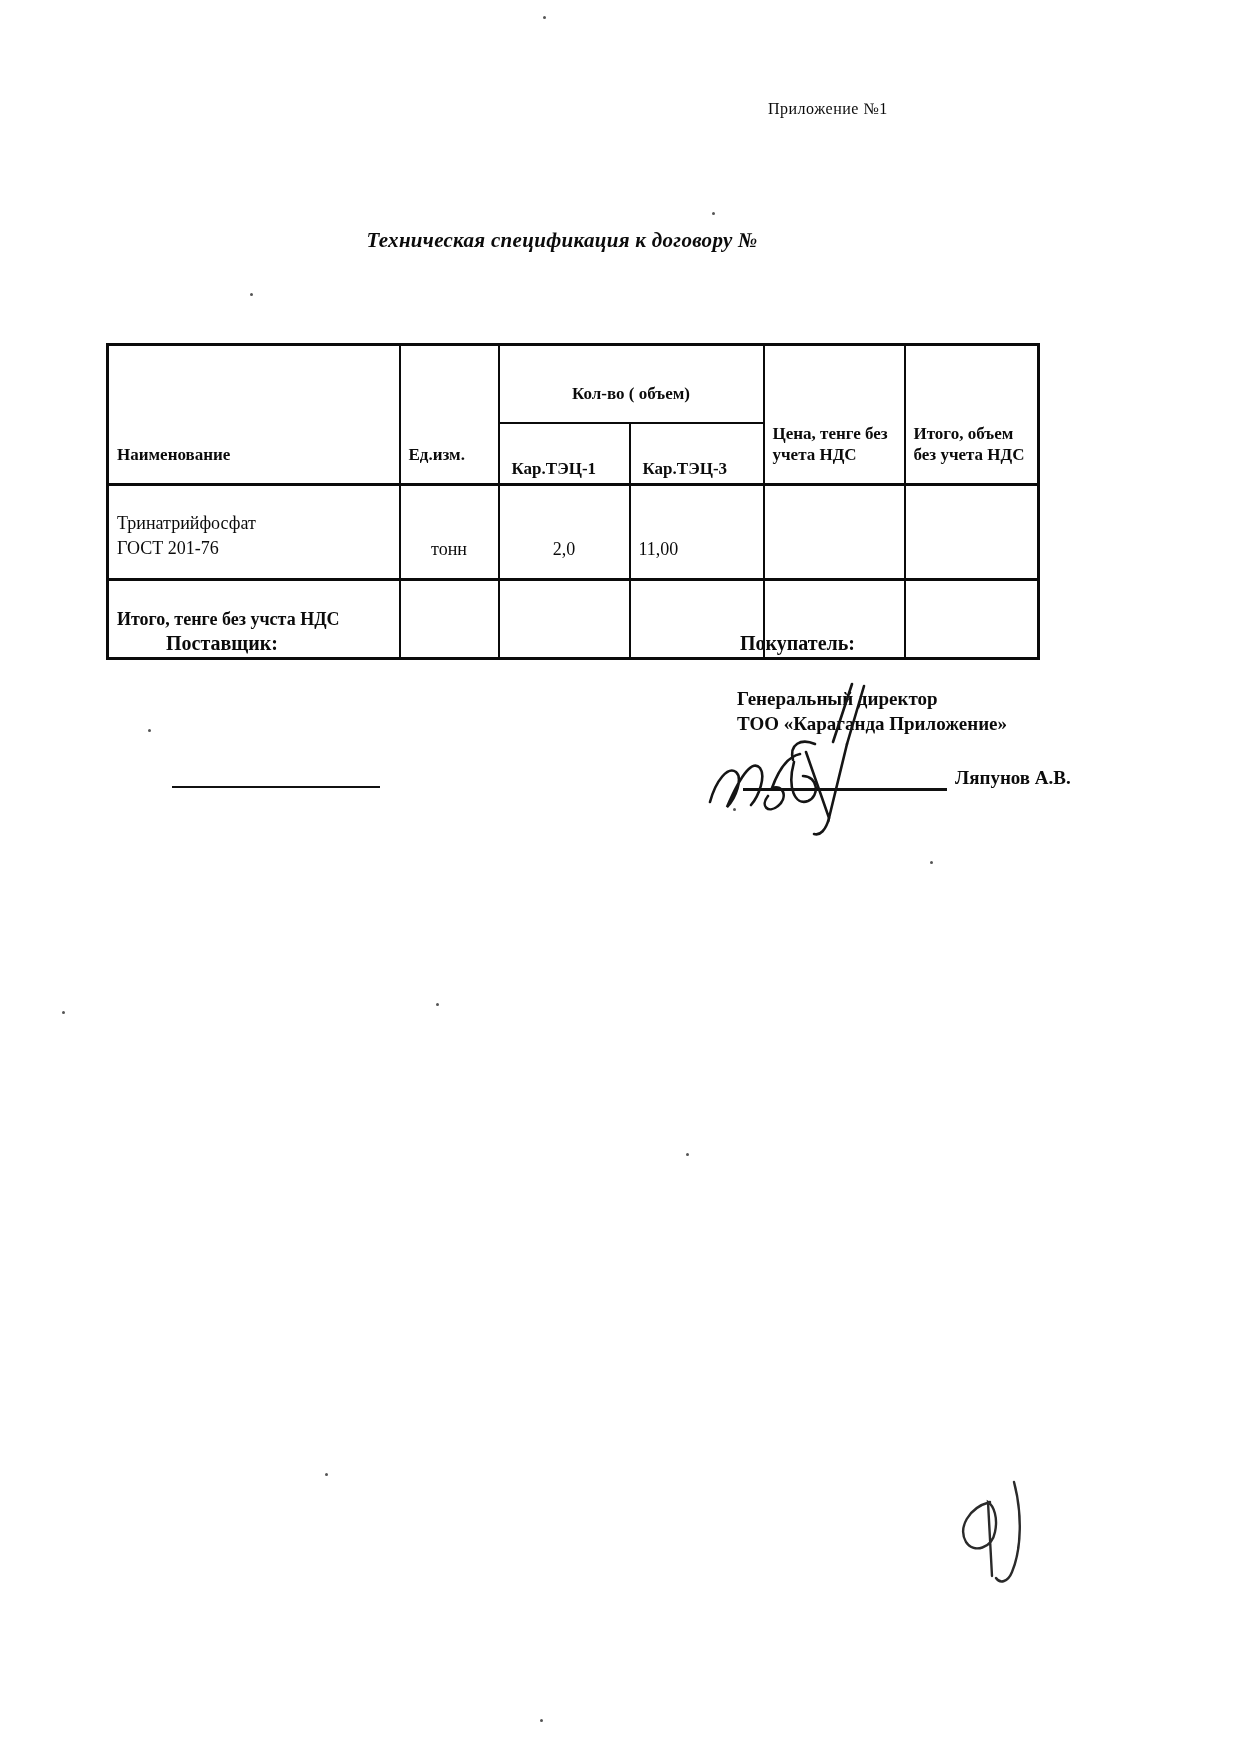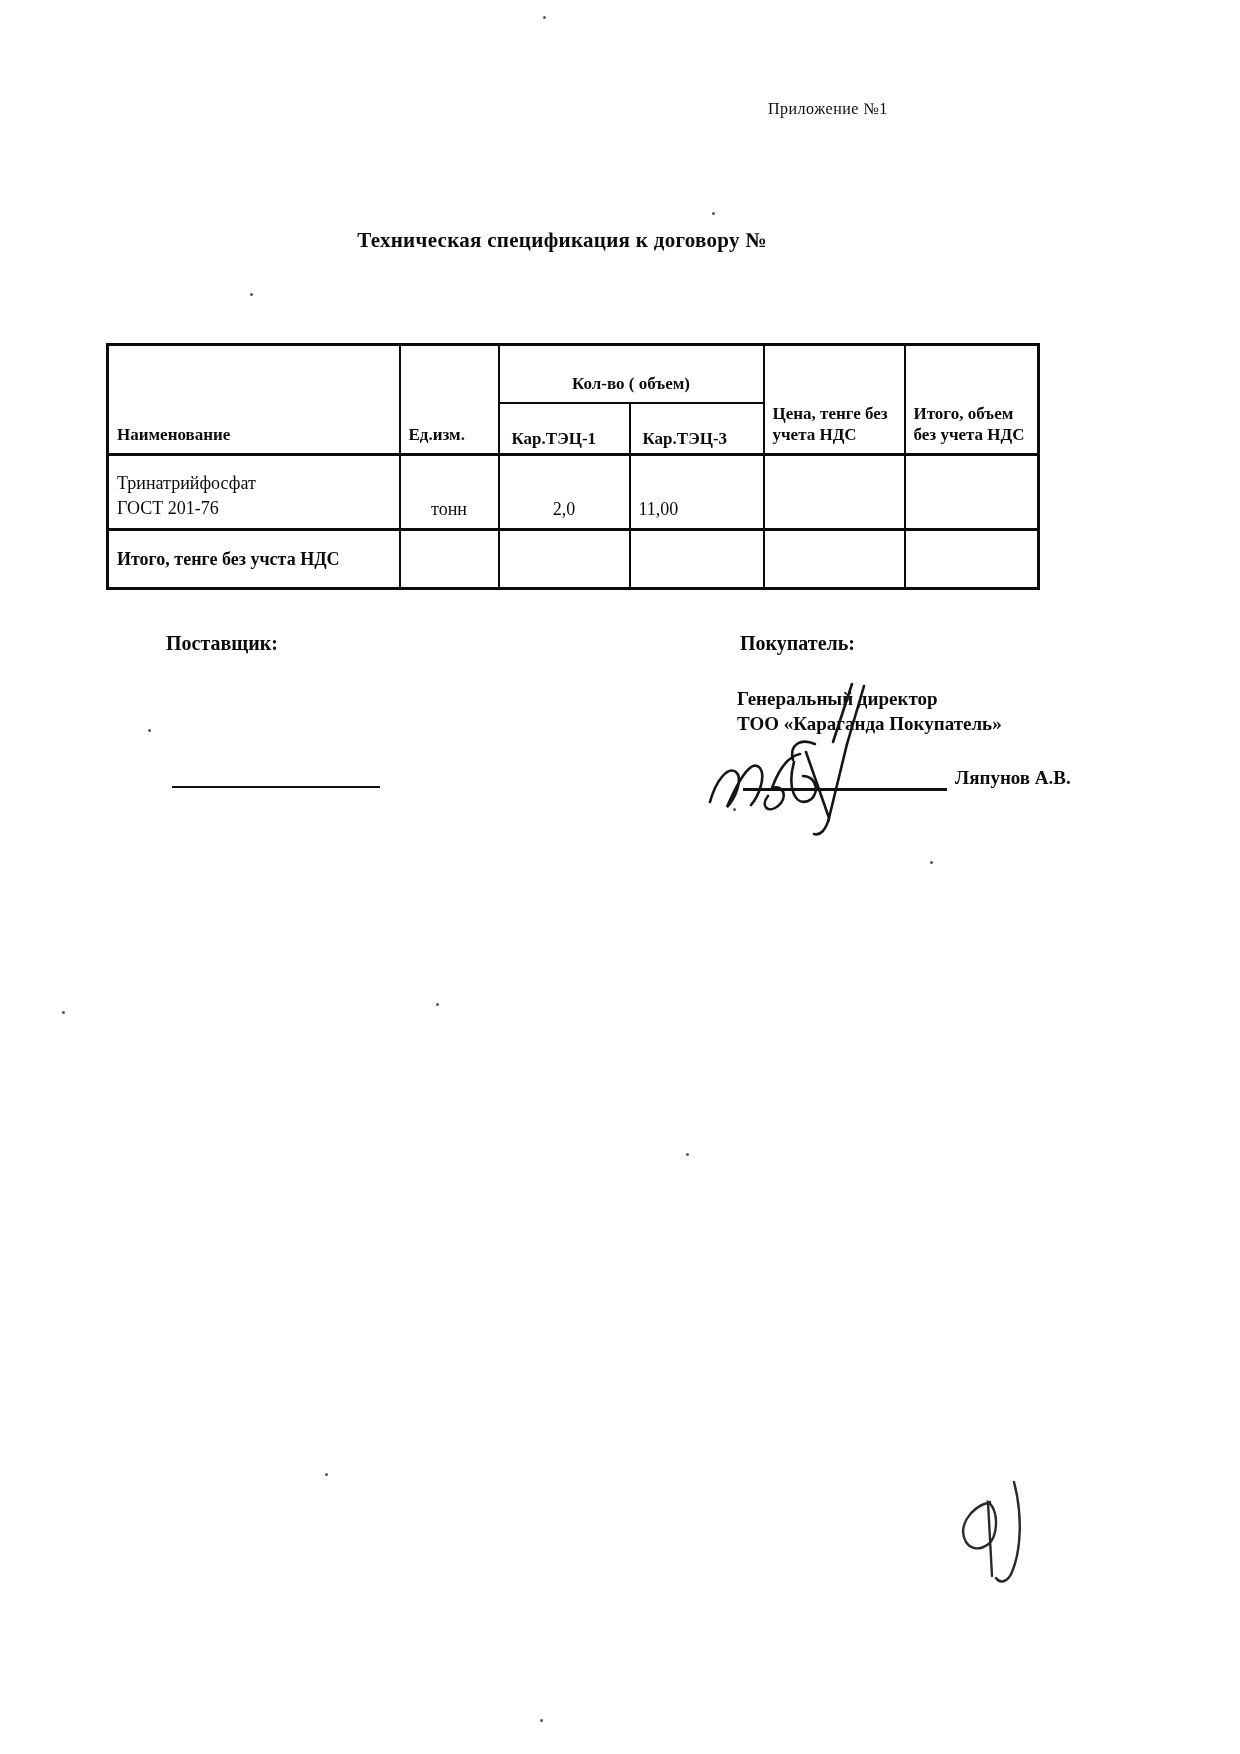--- a/index.html
+++ b/index.html
@@ -8,31 +8,31 @@
     background:#ffffff;color:#0b0b0b;
     font-family:"Liberation Serif","DejaVu Serif",serif;
     overflow:hidden;
   }
   .annotation{
     position:absolute;top:100px;left:768px;
     font-size:16px;letter-spacing:.5px;
   }
   .doc-title{
     position:absolute;top:228px;left:0;width:1124px;
-    text-align:center;font-weight:bold;font-size:21px;
+    text-align:center;font-weight:bold;font-style:italic;font-size:21px;
     letter-spacing:.3px;
   }
   table.spec{
     position:absolute;left:106px;top:343px;
     border-collapse:collapse;table-layout:fixed;width:931px;
     font-size:18px;
   }
   table.spec td{
     border:2px solid #0b0b0b;
-    padding:8px 8px;
+    padding:18px 8px;
     vertical-align:bottom;
     overflow:hidden;
   }
   table.spec{border:3px solid #0b0b0b;}
   td.h{font-weight:bold;font-size:17px;line-height:1.25;}
   td.name-h,td.unit-h{vertical-align:bottom;text-align:left;padding-bottom:4px;}
   td.qty-group{text-align:center;vertical-align:middle;height:40px;}
   tr.subhead td{height:37px;vertical-align:bottom;padding-bottom:4px;padding-left:12px;}
   td.price-h,td.total-h{vertical-align:top;padding-top:4px;}
   tr.datarow td{height:56px;border-bottom:3px solid #0b0b0b;border-top:3px solid #0b0b0b;}
@@ -99,21 +99,21 @@
       <td></td>
       <td></td>
       <td></td>
     </tr>
   </tbody>
 </table>
 
 <div class="sig-label supplier-label">Поставщик:</div>
 <div class="sig-label buyer-label">Покупатель:</div>
 <div class="buyer-position">Генеральный директор</div>
-<div class="buyer-company">ТОО «Караганда Покупатель»</div>
+<div class="buyer-company">ТОО «Караганда Приложение»</div>
 <div class="supplier-line"></div>
 <div class="buyer-line"></div>
 <div class="buyer-name">Ляпунов А.В.</div>
 
 <svg class="ink" width="1240" height="1754" viewBox="0 0 1240 1754">
 
   <g fill="none" stroke="#151515" stroke-width="2.6" stroke-linecap="round">
     <path d="M 710 802 C 716 780, 728 766, 736 772 C 743 778, 736 798, 727 807 C 742 772, 753 760, 760 768 C 766 776, 759 796, 751 805"></path>
     <path d="M 768 796 C 760 806, 768 814, 778 806 C 788 798, 784 784, 772 788 C 780 766, 790 756, 800 754"></path>
     <path d="M 793 760 C 789 744, 801 738, 815 744"></path>

